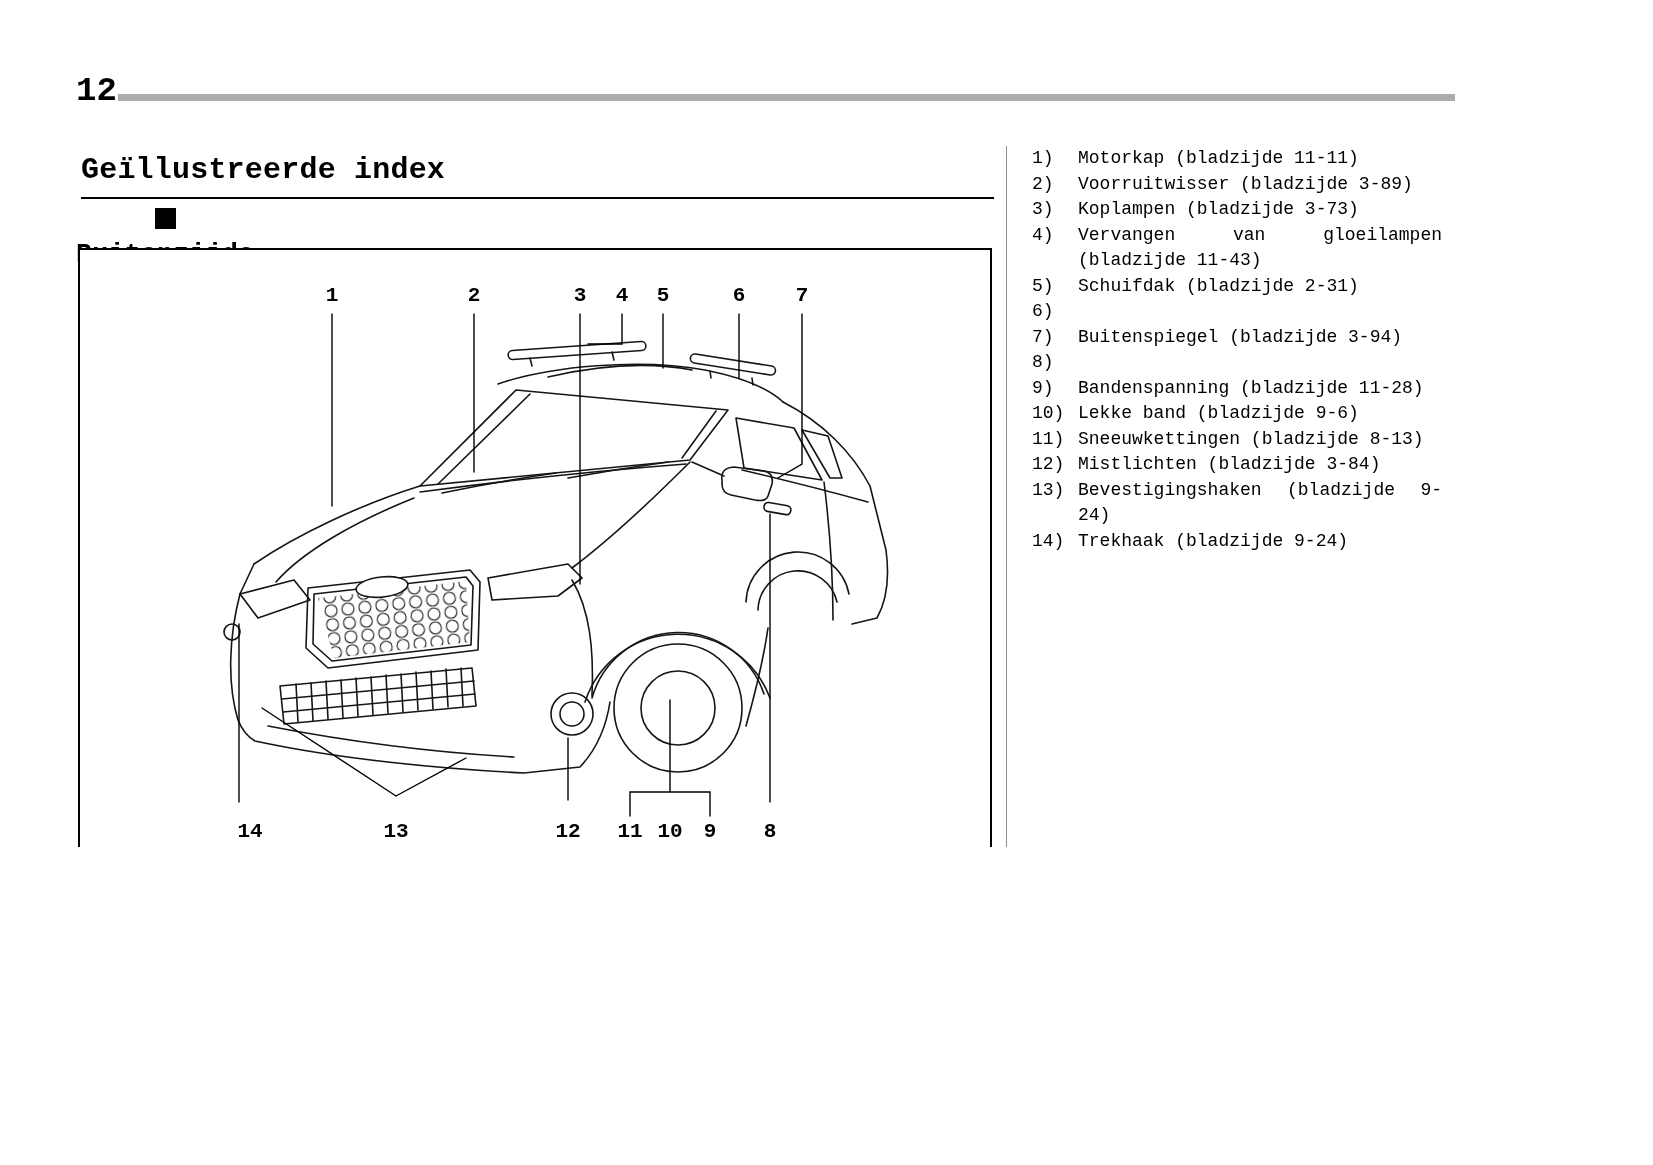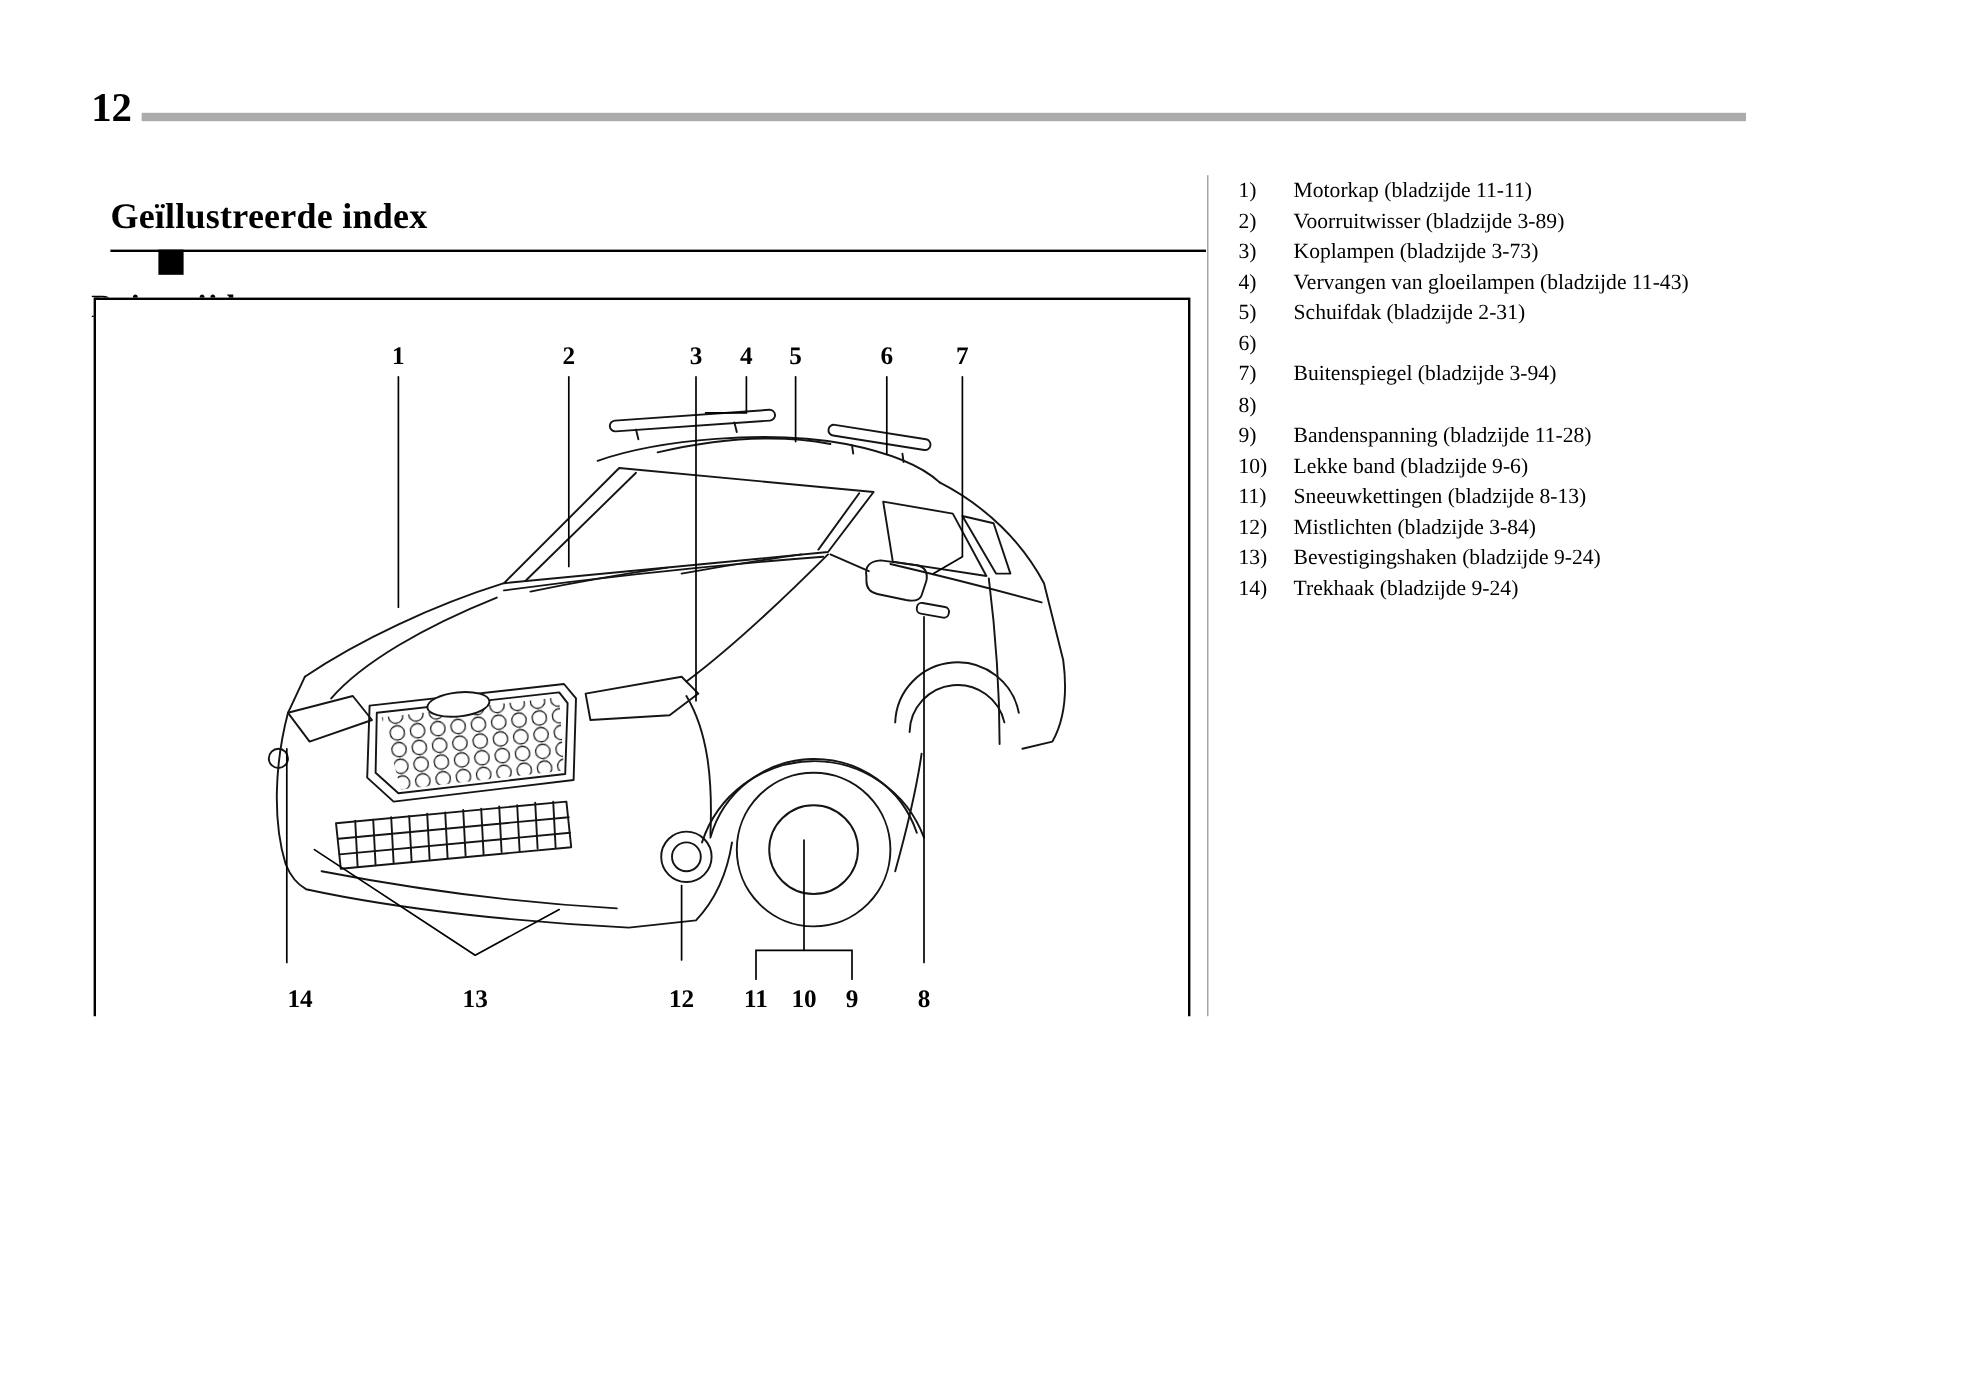--- a/index.html
+++ b/index.html
@@ -1,23 +1,23 @@
 <!DOCTYPE html>
 <html><head>
 <meta charset="utf-8">
 <style>
   html, body { margin:0; padding:0; background:#fff; }
   .page {
     position:relative; width:1653px; height:847px; background:#ffffff;
-    font-family:Liberation Serif, serif; color:#000; overflow:hidden;
+    font-family:Liberation Mono, monospace; color:#000; overflow:hidden;
   }
   .page-number { position:absolute; left:76px; top:72px; font-size:34px; font-weight:bold; }
   .header-rule { position:absolute; left:118px; top:94px; width:1337px; height:7px; background:#acacac; }
   .doc-title {
-    position:absolute; left:76px; top:148px; width:913px; margin:16px;
+    position:absolute; left:76px; top:148px; width:913px; margin:5px;
     font-size:30px; font-weight:bold; letter-spacing:0.2px;
     padding-bottom:10px; border-bottom:2px solid #000;
   }
   .section-heading {
     position:absolute; left:76px; top:208px; display:flex; align-items:center; gap:11px;
     font-size:27px; font-weight:bold;flex-direction:column;
   }
   .section-marker { width:21px; height:21px; background:#000; flex:0 0 21px; }
   .figure-box {
     position:absolute; left:78px; top:248px; width:910px; height:655px;

